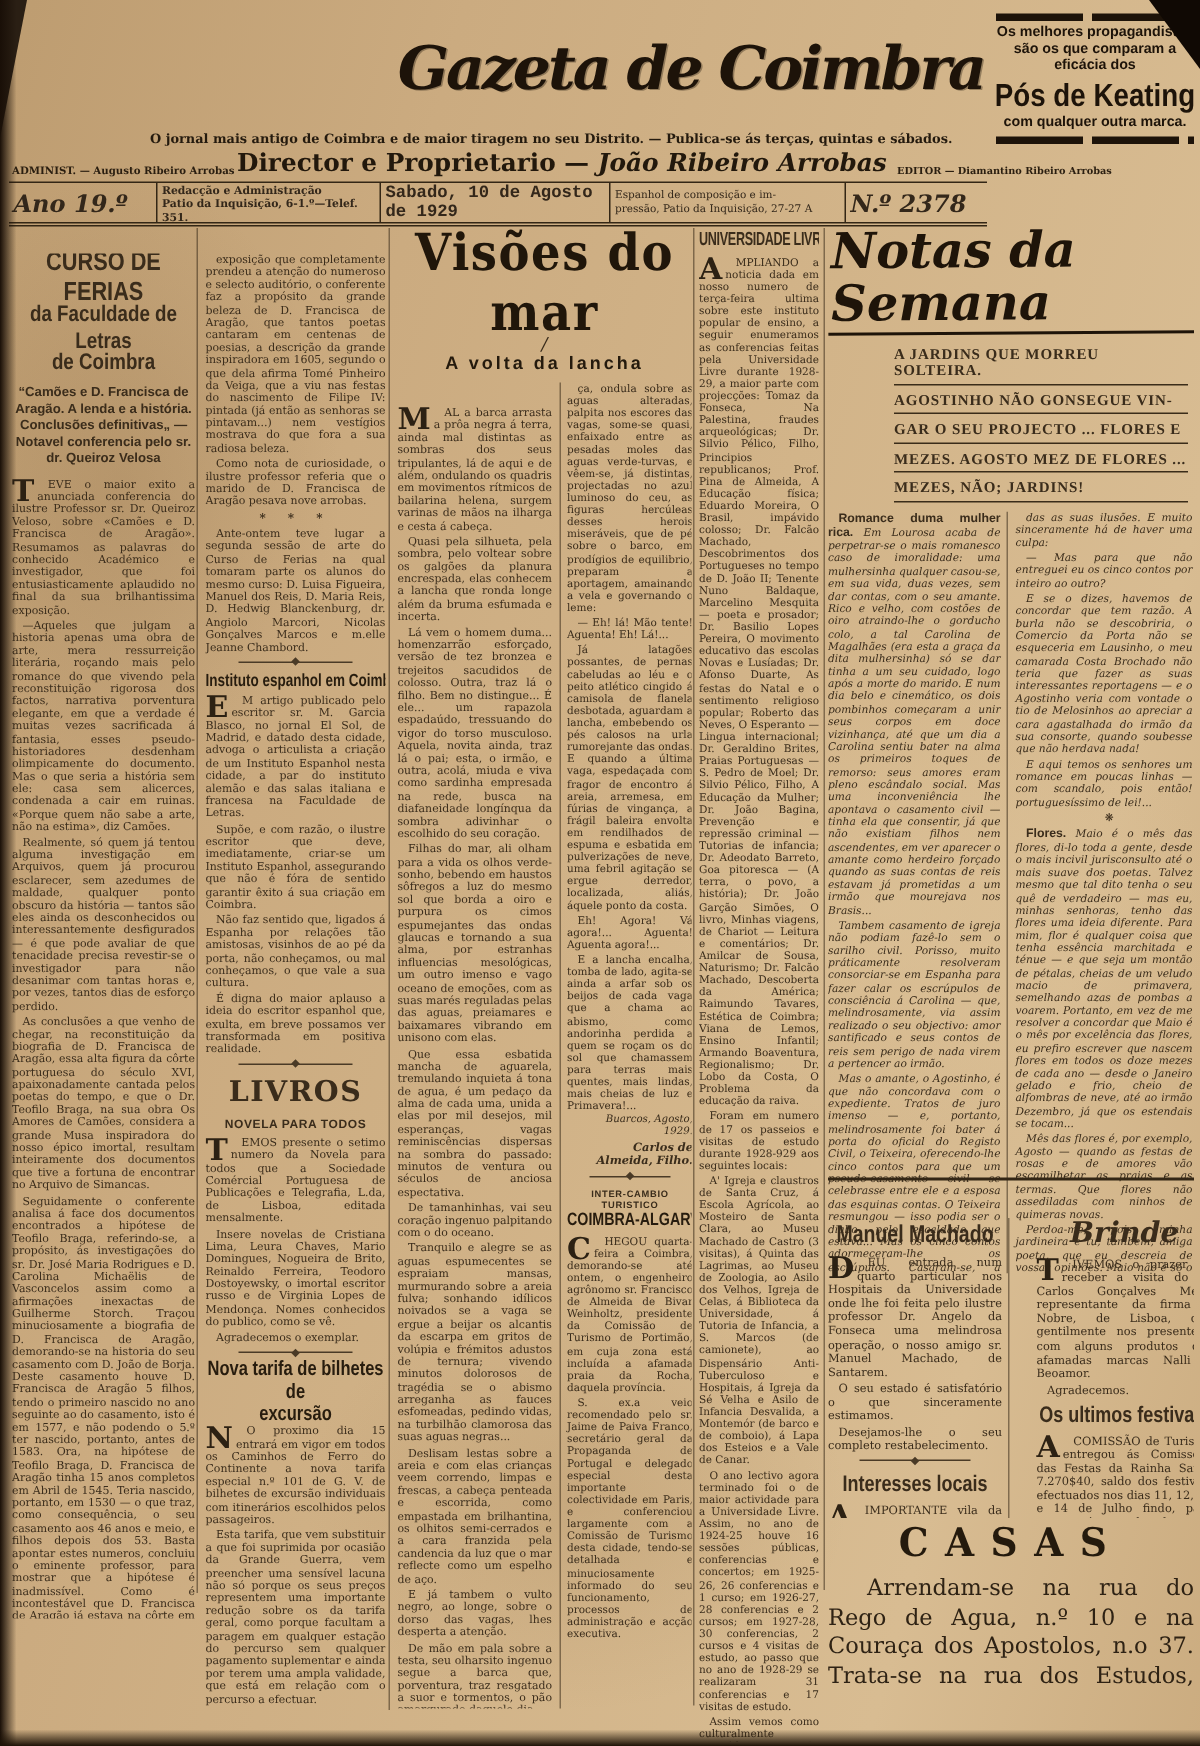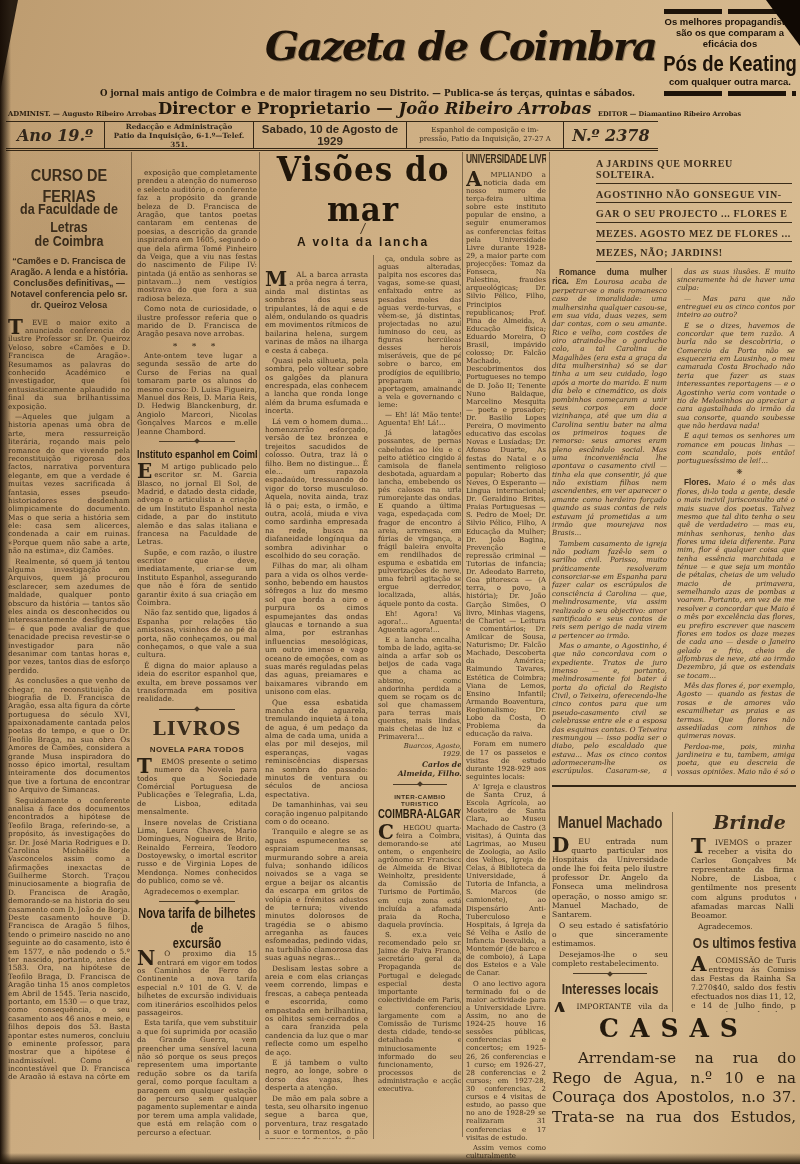--- a/index.html
+++ b/index.html
@@ -32,25 +32,25 @@
     text-shadow:1px 1px 0 rgba(30,20,8,.35);}
   .mast-tagline{position:absolute;left:80px;top:88px;width:575px;text-align:center;
     font-weight:bold;font-size:8.6px;color:#241a0e;}
   .mast-row2{position:absolute;left:8px;top:96px;width:650px;height:22px;display:flex;align-items:flex-end;}
   .mast-admin{flex:0 0 150px;font-size:6.8px;font-weight:bold;color:#2a1e10;}
   .mast-director{flex:1;text-align:center;font-size:16.5px;font-weight:bold;color:#22180c;white-space:nowrap;}
   .mast-director .dname{font-style:italic;}
   .mast-editor{flex:0 0 150px;font-size:6.5px;font-weight:bold;text-align:right;color:#2a1e10;}
   .infobar{position:absolute;left:6px;top:121px;width:652px;height:26px;display:flex;
     border-top:1px solid #332615;border-bottom:3px double #332615;align-items:stretch;}
-  .infocell{display:flex;flex-direction:column;justify-content:center;text-align:center;padding:1px 3px;}
+  .infocell{display:flex;flex-direction:column;justify-content:center;text-align:left;padding:1px 3px;}
   .infocell + .infocell{border-left:1px solid #332615;}
   .cell-ano{flex:0 0 92px;font-style:italic;font-weight:bold;font-size:16px;}
   .cell-red{flex:0 0 142px;font-size:7.2px;font-weight:bold;line-height:1.25;}
-  .cell-date{flex:1;font-weight:bold;font-size:11.5px;font-family:Liberation Sans, sans-serif;}
+  .cell-date{flex:1;font-weight:bold;font-size:11.5px;font-family:Liberation Mono, monospace;}
   .cell-ofi{flex:0 0 150px;font-size:7px;line-height:1.25;}
   .cell-num{flex:0 0 88px;font-style:italic;font-weight:bold;font-size:16px;}
   .mast-ad{position:absolute;left:660px;top:6px;width:136px;height:141px;padding:0 2px;
     font-family:"Liberation Sans",sans-serif;color:#1d1309;text-align:center;}
   .ad-bar{height:5px;background:#1d1309;margin:3px 2px;
     background:repeating-linear-gradient(90deg,#1d1309 0 58px,rgba(29,19,9,0) 58px 64px,#1d1309 64px);}
   .ad-top{font-weight:bold;font-size:9.5px;line-height:1.15;margin-top:2px;}
   .ad-brand{font-weight:bold;font-size:18.5px;line-height:1.1;margin:4px 0 3px;transform:scaleY(1.15);}
   .ad-bottom{font-weight:bold;font-size:9.5px;line-height:1.15;margin-bottom:2px;}
 
@@ -280,20 +280,23 @@
         <p><span class="dropcap">A</span>MPLIANDO a noticia dada em nosso numero de terça-feira ultima sobre este instituto popular de ensino, a seguir enumeramos as conferencias feitas pela Universidade Livre durante 1928-29, a maior parte com projecções: Tomaz da Fonseca, Na Palestina, fraudes arqueológicas; Dr. Silvio Pélico, Filho, Principios republicanos; Prof. Pina de Almeida, A Educação física; Eduardo Moreira, O Brasil, impávido colosso; Dr. Falcão Machado, Descobrimentos dos Portugueses no tempo de D. João II; Tenente Nuno Baldaque, Marcelino Mesquita — poeta e prosador; Dr. Basilio Lopes Pereira, O movimento educativo das escolas Novas e Lusíadas; Dr. Afonso Duarte, As festas do Natal e o sentimento religioso popular; Roberto das Neves, O Esperanto — Lingua internacional; Dr. Geraldino Brites, Praias Portuguesas — S. Pedro de Moel; Dr. Silvio Pélico, Filho, A Educação da Mulher; Dr. João Bagina, Prevenção e repressão criminal — Tutorias de infancia; Dr. Adeodato Barreto, Goa pitoresca — (A terra, o povo, a história); Dr. João Garção Simões, O livro, Minhas viagens, de Chariot — Leitura e comentários; Dr. Amilcar de Sousa, Naturismo; Dr. Falcão Machado, Descoberta da América; Raimundo Tavares, Estética de Coimbra; Viana de Lemos, Ensino Infantil; Armando Boaventura, Regionalismo; Dr. Lobo da Costa, O Problema da educação da raiva.</p>
         <p>Foram em numero de 17 os passeios e visitas de estudo durante 1928-929 aos seguintes locais:</p>
         <p>A' Igreja e claustros de Santa Cruz, á Escola Agrícola, ao Mosteiro de Santa Clara, ao Museu Machado de Castro (3 visitas), á Quinta das Lagrimas, ao Museu de Zoologia, ao Asilo dos Velhos, Igreja de Celas, á Biblioteca da Universidade, á Tutoria de Infancia, a S. Marcos (de camionete), ao Dispensário Anti-Tuberculoso e Hospitais, á Igreja da Sé Velha e Asilo de Infancia Desvalida, a Montemór (de barco e de comboio), á Lapa dos Esteios e a Vale de Canar.</p>
         <p>O ano lectivo agora terminado foi o de maior actividade para a Universidade Livre. Assim, no ano de 1924-25 houve 16 sessões públicas, conferencias e concertos; em 1925-26, 26 conferencias e 1 curso; em 1926-27, 28 conferencias e 2 cursos; em 1927-28, 30 conferencias, 2 cursos e 4 visitas de estudo, ao passo que no ano de 1928-29 se realizaram 31 conferencias e 17 visitas de estudo.</p>
         <p>Assim vemos como culturalmente progride esta simpática instituição, sendo de crer que a sua biblioteca, para cujo desenvolvimento andam empenhados os seus dirigentes, atinja no próximo ano lectivo um numero avultado de exemplares, pois que se conta com a boa vontade dos amigos da Universidade Livre, dos seus associados e cooperadores.</p>
       </div>
 
   </div>
 
   <div class="col" style="left:552px;top:150px;width:244px;height:862px">
+    <div style="text-align:left">
+      <span class="notas-title">Notas da Semana</span>
+    </div>
     <div class="notas-deck">
         <p>A JARDINS QUE MORREU SOLTEIRA.</p>
         <p>AGOSTINHO NÃO GONSEGUE VIN-</p>
         <p>GAR O SEU PROJECTO ...  FLORES E</p>
         <p>MEZES.  AGOSTO MEZ DE FLORES ...</p>
         <p>MEZES, NÃO; JARDINS!</p>
       </div>
     <div class="n-cols" style="height:508px">
       <div class="n-left">
         <p class="lead-p"><span class="lead">Romance duma mulher rica.</span> <span>Em Lourosa acaba de perpetrar-se o mais romanesco caso de imoralidade: uma mulhersinha qualquer casou-se, em sua vida, duas vezes, sem dar contas, com o seu amante. Rico e velho, com costões de oiro atraindo-lhe o gorducho colo, a tal Carolina de Magalhães (era esta a graça da dita mulhersinha) só se dar tinha a um seu cuidado, logo após a morte do marido. E num dia belo e cinemático, os dois pombinhos começaram a unir seus corpos em doce vizinhança, até que um dia a Carolina sentiu bater na alma os primeiros toques de remorso: seus amores eram pleno escândalo social. Mas uma inconveniência lhe apontava o casamento civil — tinha ela que consentir, já que não existiam filhos nem ascendentes, em ver aparecer o amante como herdeiro forçado quando as suas contas de reis estavam já prometidas a um irmão que mourejava nos Brasis...</span></p>

